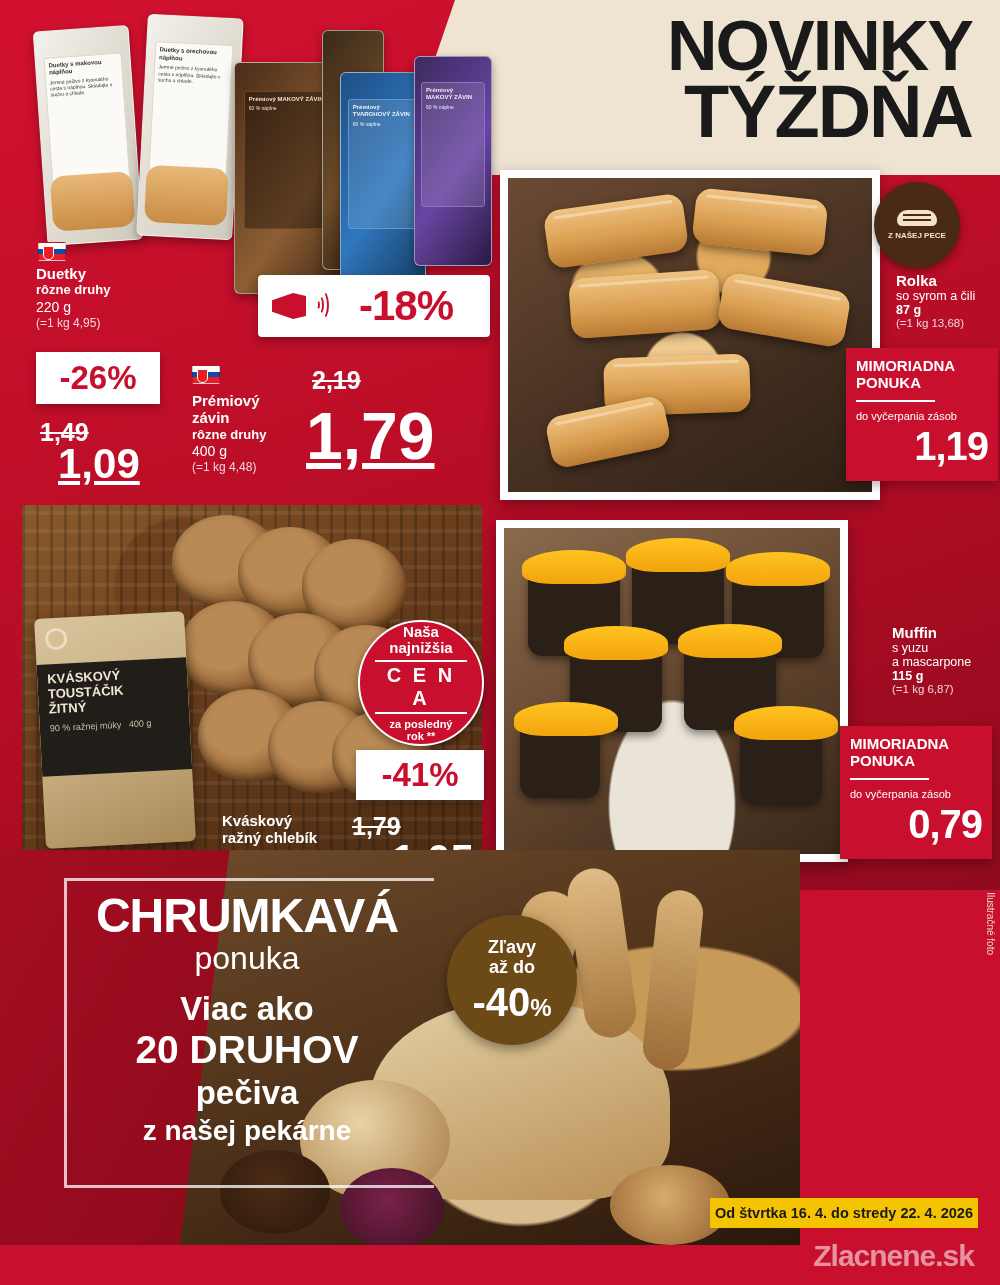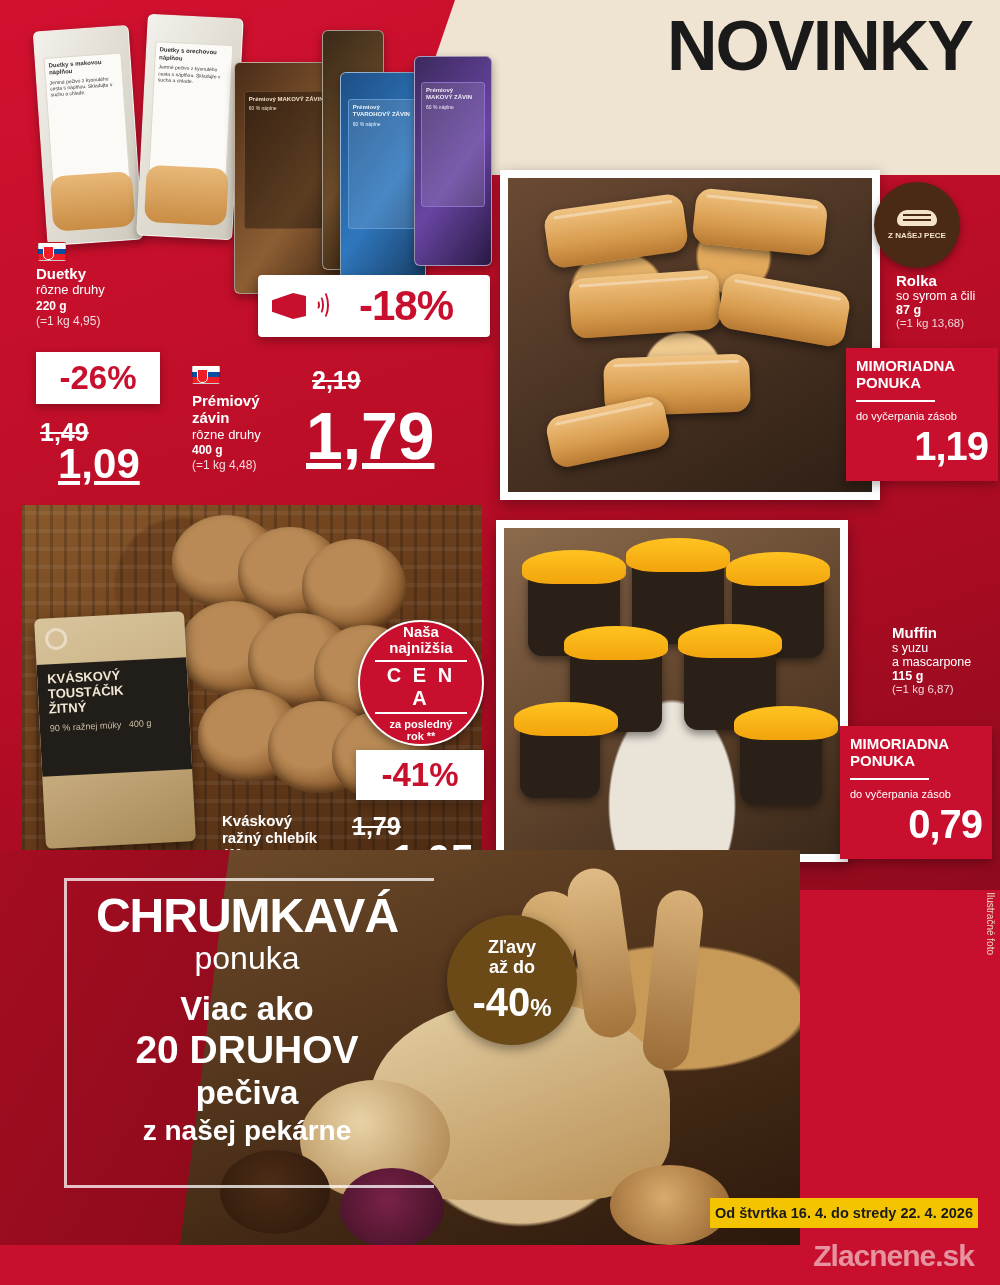--- a/index.html
+++ b/index.html
@@ -64,22 +64,22 @@
     box-shadow: 0 3px 8px rgba(0,0,0,.3);
   }
   .oldprice {
     position:absolute; color:#fff; font-weight:800; font-size:25px;
     text-decoration: line-through; text-decoration-color:#fff;
   }
   .newprice { position:absolute; color:#fff; font-weight:800;text-decoration:underline; }
 
   .prodname { position:absolute; color:#fff; }
   .prodname .nm { font-weight:800; font-size:15px; line-height:1.15; }
-  .prodname .sub { font-weight:400; font-size:13px; line-height:1.25; }
-  .prodname .wt { font-weight:700; font-size:12px; line-height:1.25; }
+  .prodname .sub { font-weight:700; font-size:13px; line-height:1.25; }
+  .prodname .wt { font-weight:400; font-size:14px; line-height:1.25; }
   .prodname .kg { font-weight:400; font-size:12px; line-height:1.25; color:#f3d9dd;}
 
   .flag {
     position:absolute; width:28px; height:19px; border-radius:2px;
     background: linear-gradient(180deg,#fff 0 33.3%, #0b4ea2 33.3% 66.6%, #ee1c25 66.6% 100%);
     border:1px solid rgba(0,0,0,.2);
   }
   .flag:after{
     content:""; position:absolute; left:4px; top:3px; width:9px; height:12px;
     background:#ee1c25; border:1px solid #fff;
@@ -292,20 +292,21 @@
 <body>
 
 <div class="page">
 
   <div class="top-red">
     <div class="beige-corner"></div>
   </div>
 
   <div class="headline">
     <span class="l1">NOVINKY</span>
+    <span class="l2">TÝŽDŇA</span>
   </div>
 
   <div class="ph-duetky photo">
     <div class="pack" style="left:18px; top:18px; width:96px; height:215px; transform:rotate(-4deg);">
       <div class="lbl"><b>Duetky s makovou náplňou</b>Jemné pečivo z kysnutého cesta s náplňou. Skladujte v suchu a chlade.</div>
       <div class="bread"></div>
     </div>
     <div class="pack" style="left:120px; top:6px; width:96px; height:222px; transform:rotate(3deg);">
       <div class="lbl"><b>Duetky s orechovou náplňou</b>Jemné pečivo z kysnutého cesta s náplňou. Skladujte v suchu a chlade.</div>
       <div class="bread"></div>

